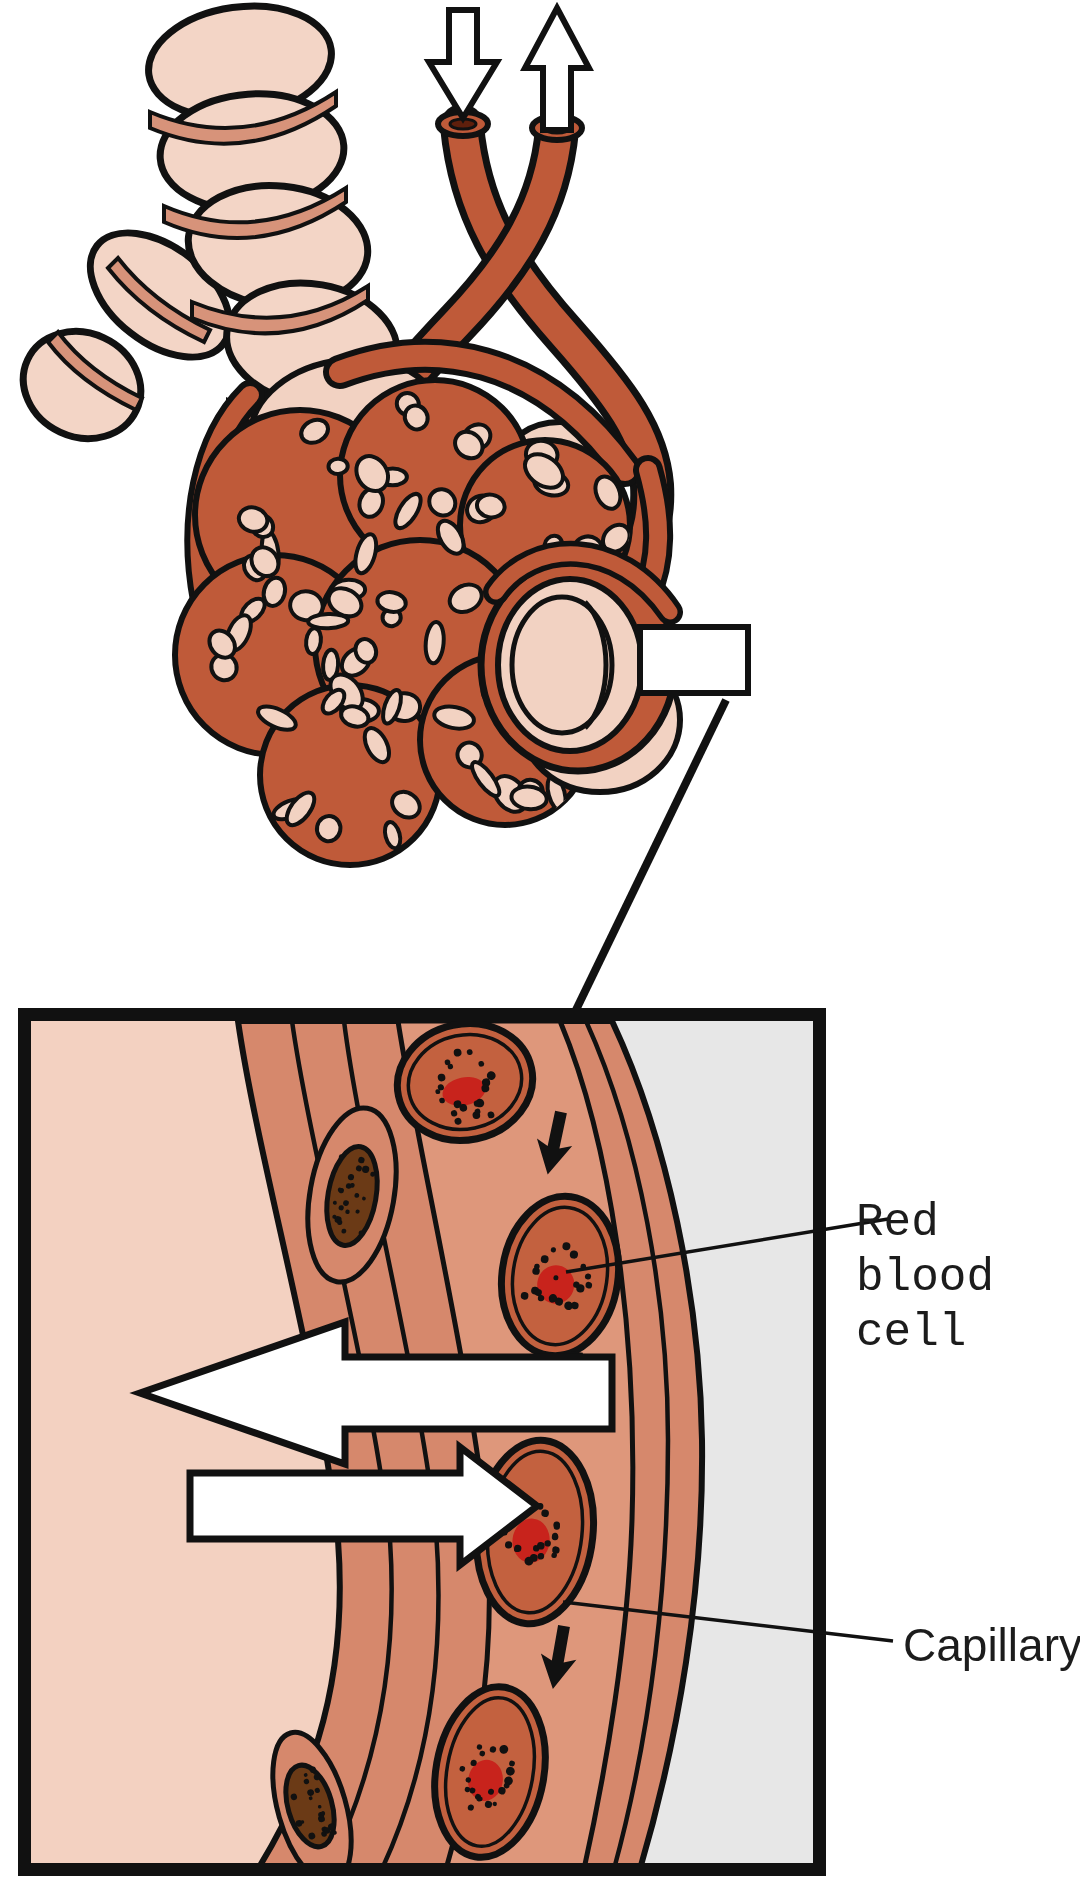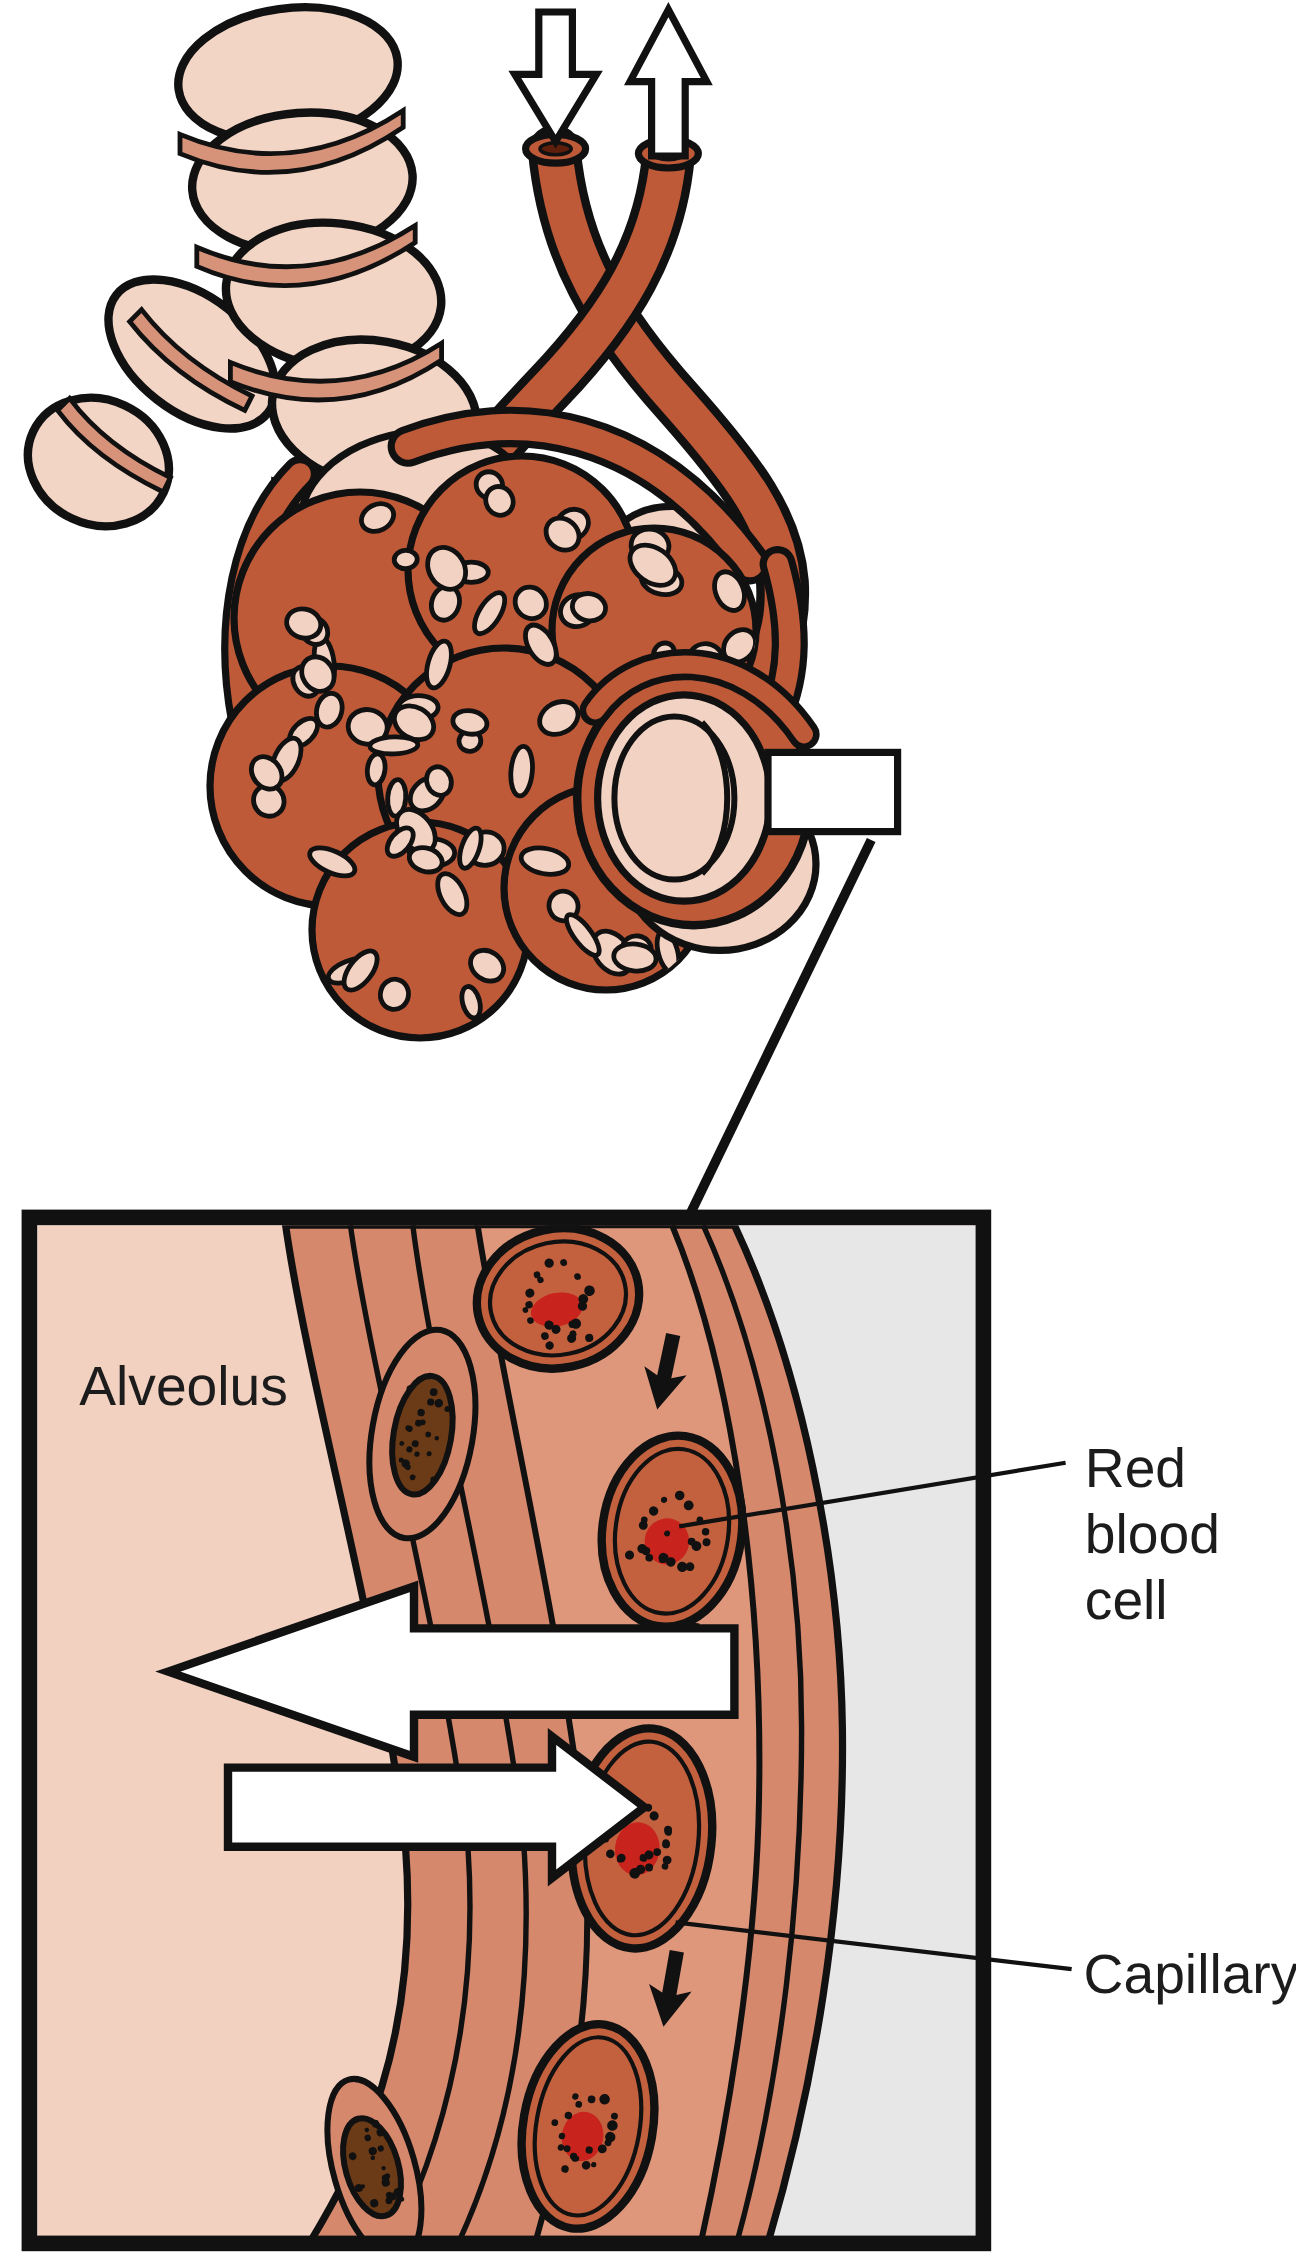--- a/index.html
+++ b/index.html
@@ -6,21 +6,21 @@
   .stage{
     position:relative;width:1080px;height:1884px;overflow:hidden;
     font-family:"Liberation Sans",sans-serif;background:#ffffff;
   }
   .stage svg{position:absolute;left:0;top:0;}
   .fig-label{
     position:absolute;color:var(--label_text,#1c1c1c);
     font-size:46px;line-height:1.2;letter-spacing:0px;
   }
   #alveolus-label{left:66px;top:1128px;}
-  #rbc-label{left:904px;top:1196px;width:140px;}
+  #rbc-label{left:856px;top:1196px;width:140px;font-family:Liberation Mono, monospace;}
   #capillary-label{left:903px;top:1618px;white-space:nowrap;}
 </style>
 </head>
 <body>
 
 <div class="stage">
 
 <svg width="1080" height="1884" viewBox="0 0 1080 1884">
   <defs>
     <clipPath id="mesh-clip">
@@ -373,17 +373,16 @@
         <polygon points="190,1473 460,1473 460,1447 537,1506 460,1565 460,1539 190,1539"></polygon>
       </g>
     </g>
     <rect x="24.5" y="1014.5" width="795" height="855" style="fill:none;stroke:var(--outline);stroke-width:13"></rect>
   </g>
 
   <line x1="566" y1="1272" x2="888" y2="1219" style="stroke:var(--outline);stroke-width:3.5"></line>
   <line x1="563" y1="1602" x2="893" y2="1641" style="stroke:var(--outline);stroke-width:3.5"></line>
 </svg>
 
-<div class="fig-label" id="alveolus-label">Alveolus</div>
 <div class="fig-label" id="rbc-label">Red blood cell</div>
 <div class="fig-label" id="capillary-label">Capillary</div>
 
 </div>
 
 </body></html>

